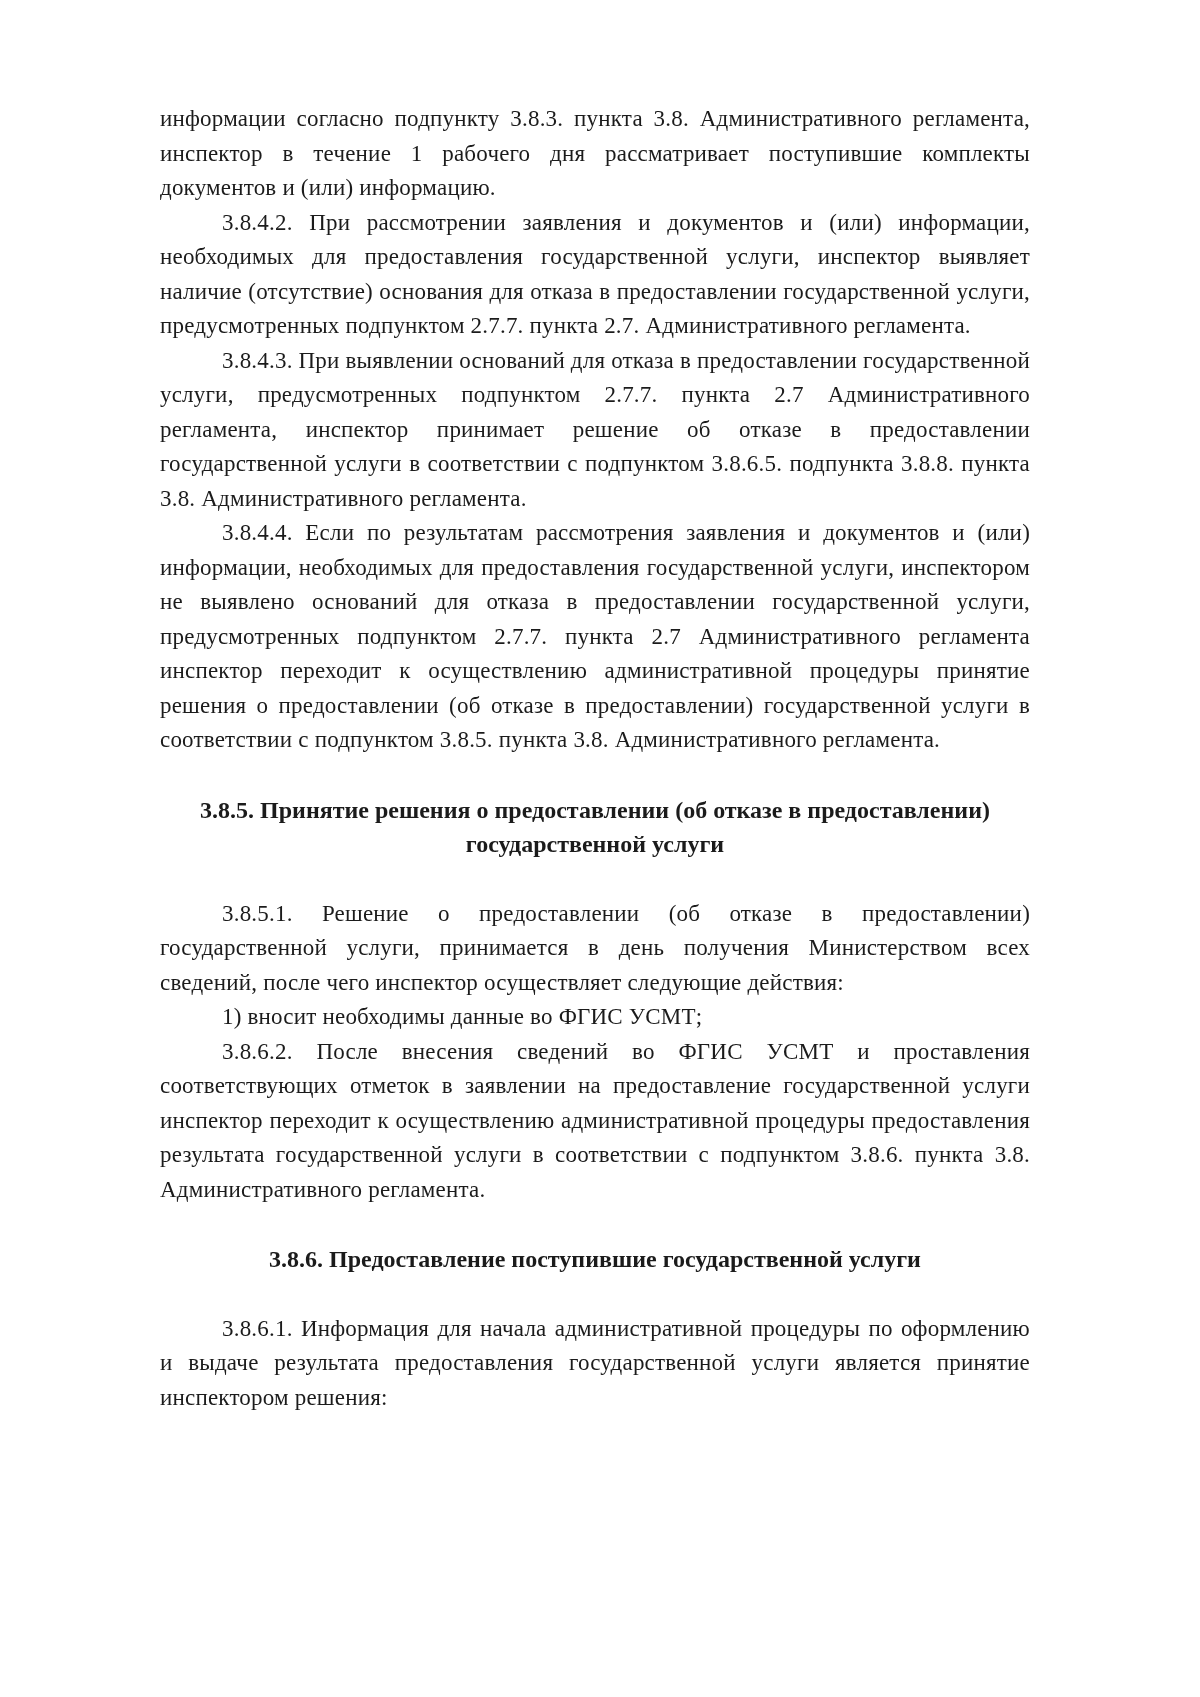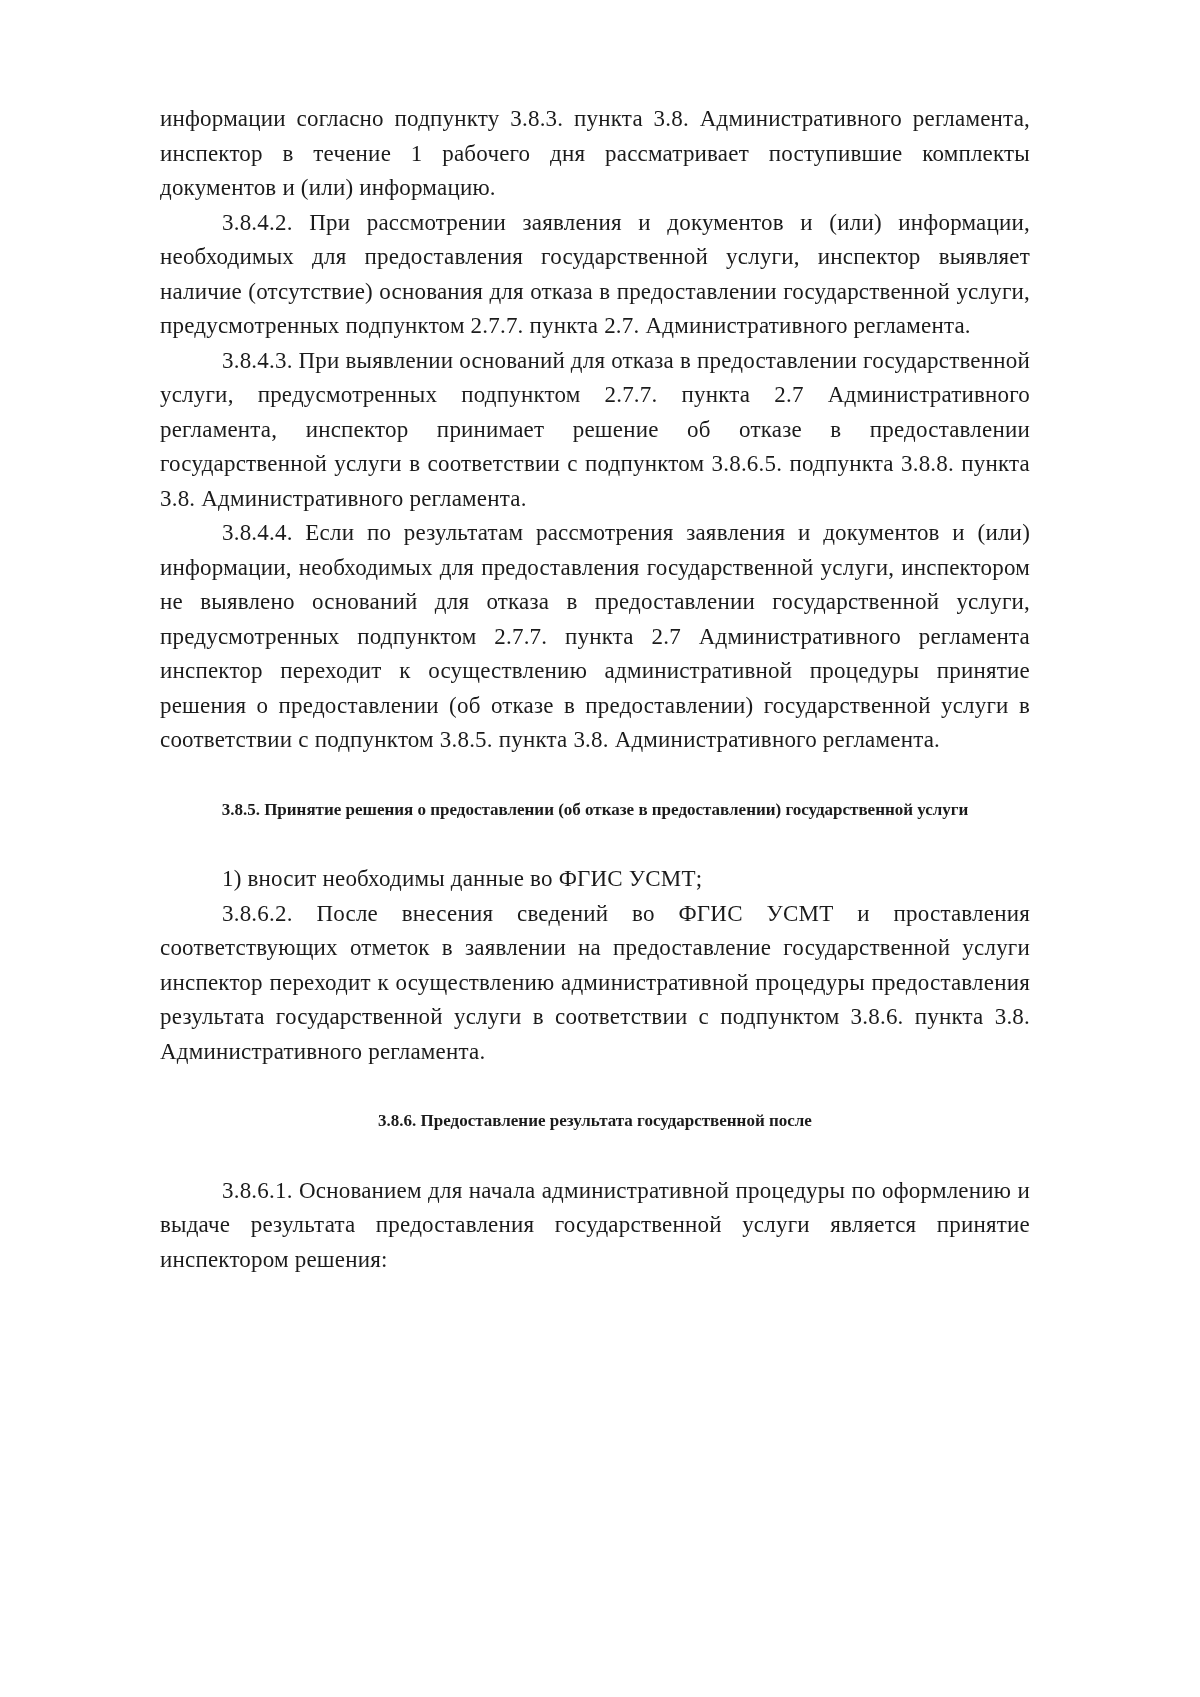--- a/index.html
+++ b/index.html
@@ -21,21 +21,21 @@
     font-size: 23px;
     line-height: 34.5px;
     text-align: justify;
     text-indent: 62px;
     letter-spacing: 0.2px;
   }
   .para.no-indent {
     text-indent: 0;
   }
   .heading {
-    font-size: 17px;
+    font-size: 24px;
     line-height: 34.5px;
     font-weight: bold;
     text-align: center;
     margin-top: 35px;
     margin-bottom: 35px;
   }
 </style>
 </head>
 <body>
 
@@ -44,24 +44,25 @@
   <p class="para no-indent">информации согласно подпункту 3.8.3. пункта 3.8. Административного регламента, инспектор в течение 1 рабочего дня рассматривает поступившие комплекты документов и (или) информацию.</p>
 
   <p class="para">3.8.4.2. При рассмотрении заявления и документов и (или) информации, необходимых для предоставления государственной услуги, инспектор выявляет наличие (отсутствие) основания для отказа в предоставлении государственной услуги, предусмотренных подпунктом 2.7.7. пункта 2.7. Административного регламента.</p>
 
   <p class="para">3.8.4.3. При выявлении оснований для отказа в предоставлении государственной услуги, предусмотренных подпунктом 2.7.7. пункта 2.7 Административного регламента, инспектор принимает решение об отказе в предоставлении государственной услуги в соответствии с подпунктом 3.8.6.5. подпункта 3.8.8. пункта 3.8. Административного регламента.</p>
 
   <p class="para">3.8.4.4. Если по результатам рассмотрения заявления и документов и (или) информации, необходимых для предоставления государственной услуги, инспектором не выявлено оснований для отказа в предоставлении государственной услуги, предусмотренных подпунктом 2.7.7. пункта 2.7 Административного регламента инспектор переходит к осуществлению административной процедуры принятие решения о предоставлении (об отказе в предоставлении) государственной услуги в соответствии с подпунктом 3.8.5. пункта 3.8. Административного регламента.</p>
 
   <h2 class="heading">3.8.5. Принятие решения о предоставлении (об отказе в предоставлении) государственной услуги</h2>
 
+  <p class="para">3.8.5.1. Решение о предоставлении (об отказе в предоставлении) государственной услуги, принимается в день получения Министерством всех сведений, после чего инспектор осуществляет следующие действия:</p>
 
   <p class="para">1) вносит необходимы данные во ФГИС УСМТ;</p>
 
 
   <p class="para">3.8.6.2. После внесения сведений во ФГИС УСМТ и проставления соответствующих отметок в заявлении на предоставление государственной услуги инспектор переходит к осуществлению административной процедуры предоставления результата государственной услуги в соответствии с подпунктом 3.8.6. пункта 3.8. Административного регламента.</p>
 
-  <h2 class="heading">3.8.6. Предоставление результата государственной после</h2>
+  <h2 class="heading">3.8.6. Предоставление поступившие государственной услуги</h2>
 
-  <p class="para">3.8.6.1. Основанием для начала административной процедуры по оформлению и выдаче результата предоставления государственной услуги является принятие инспектором решения:</p>
+  <p class="para">3.8.6.1. Информация для начала административной процедуры по оформлению и выдаче результата предоставления государственной услуги является принятие инспектором решения:</p>
 
 
 </div>
 
 </body></html>

